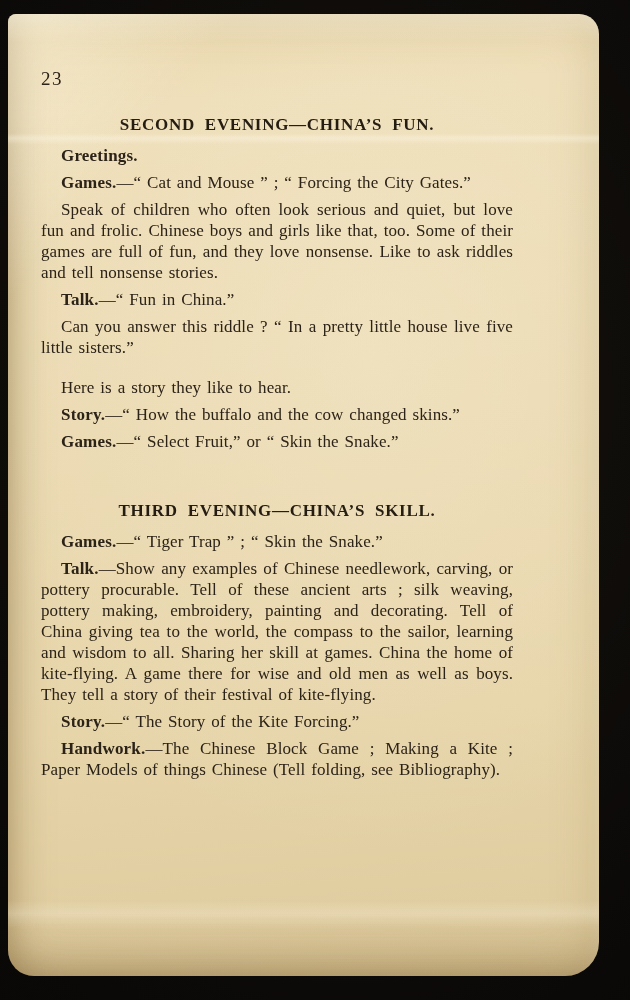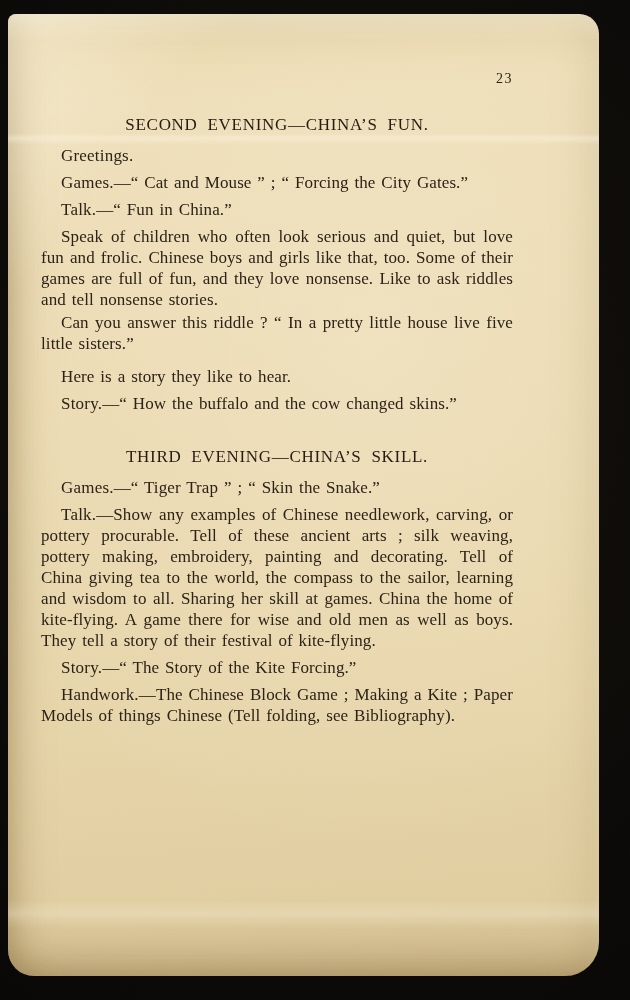--- a/index.html
+++ b/index.html
@@ -49,75 +49,76 @@
   .content {
     position: relative;
     padding: 56px 86px 0 33px;
     font-size: 17px;
     line-height: 21px;
     text-align: justify;
     word-spacing: 1.5px;
     letter-spacing: 0.1px;
   }
   .page-number {
-    text-align: right;
-    font-size: 14px;
+    text-align: left;
+    font-size: 19px;
     line-height: 18px;
     letter-spacing: 1.5px;
   }
   .heading {
     font-size: 17px;
     line-height: 21px;
-    font-weight: 400;
+    font-weight: 700;
     text-align: center;
     text-indent: 0;
     letter-spacing: 0.7px;
     word-spacing: 5px;
     margin: 26px 0 10px 0;
     color: #251d12;
   }
   .block {
     margin: 6px 0;
     text-indent: 20px;
   }
   .block .label {
-    font-weight: 400;
+    font-weight: 700;
     letter-spacing: 0.2px;
   }
   .para { margin: 2px 0; }
-  .space-above { margin-top: 12px; }
-  .section-2 { margin-top: 32px; }
+  .space-above { margin-top: 19px; }
+  .section-2 { margin-top: 48px; }
 </style>
 </head>
 <body>
 
 <div class="scene">
   <div class="paper">
     <div class="content">
 
       <div class="page-number">23</div>
 
       <section>
         <h2 class="heading">SECOND EVENING—CHINA’S FUN.</h2>
 
         <p class="block"><b class="label">Greetings.</b><span></span></p>
 
         <p class="block"><b class="label">Games.</b><span>—“ Cat and Mouse ” ; “ Forcing the City Gates.”</span></p>
 
+        <p class="block para"><span>Speak of children who often look serious and quiet, but love fun and frolic. Chinese boys and girls like that, too. Some of their games are full of fun, and they love nonsense. Like to ask riddles and tell nonsense stories.</span></p>
+
         <p class="block"><b class="label">Talk.</b><span>—“ Fun in China.”</span></p>
-
-        <p class="block para"><span>Speak of children who often look serious and quiet, but love fun and frolic. Chinese boys and girls like that, too. Some of their games are full of fun, and they love nonsense. Like to ask riddles and tell nonsense stories.</span></p>
 
         <p class="block para"><span>Can you answer this riddle ? “ In a pretty little house live five little sisters.”</span></p>
 
         <p class="block para space-above"><span>Here is a story they like to hear.</span></p>
 
         <p class="block"><b class="label">Story.</b><span>—“ How the buffalo and the cow changed skins.”</span></p>
 
 
+        <p class="block"><b class="label">Games.</b><span>—“ Select Fruit,” or “ Skin the Snake.”</span></p>
       </section>
 
       <section class="section-2">
         <h2 class="heading">THIRD EVENING—CHINA’S SKILL.</h2>
 
         <p class="block"><b class="label">Games.</b><span>—“ Tiger Trap ” ; “ Skin the Snake.”</span></p>
 
         <p class="block"><b class="label">Talk.</b><span>—Show any examples of Chinese needlework, carving, or pottery procurable. Tell of these ancient arts ; silk weaving, pottery making, embroidery, painting and decorating. Tell of China giving tea to the world, the compass to the sailor, learning and wisdom to all. Sharing her skill at games. China the home of kite-flying. A game there for wise and old men as well as boys. They tell a story of their festival of kite-flying.</span></p>
 
         <p class="block"><b class="label">Story.</b><span>—“ The Story of the Kite Forcing.”</span></p>

